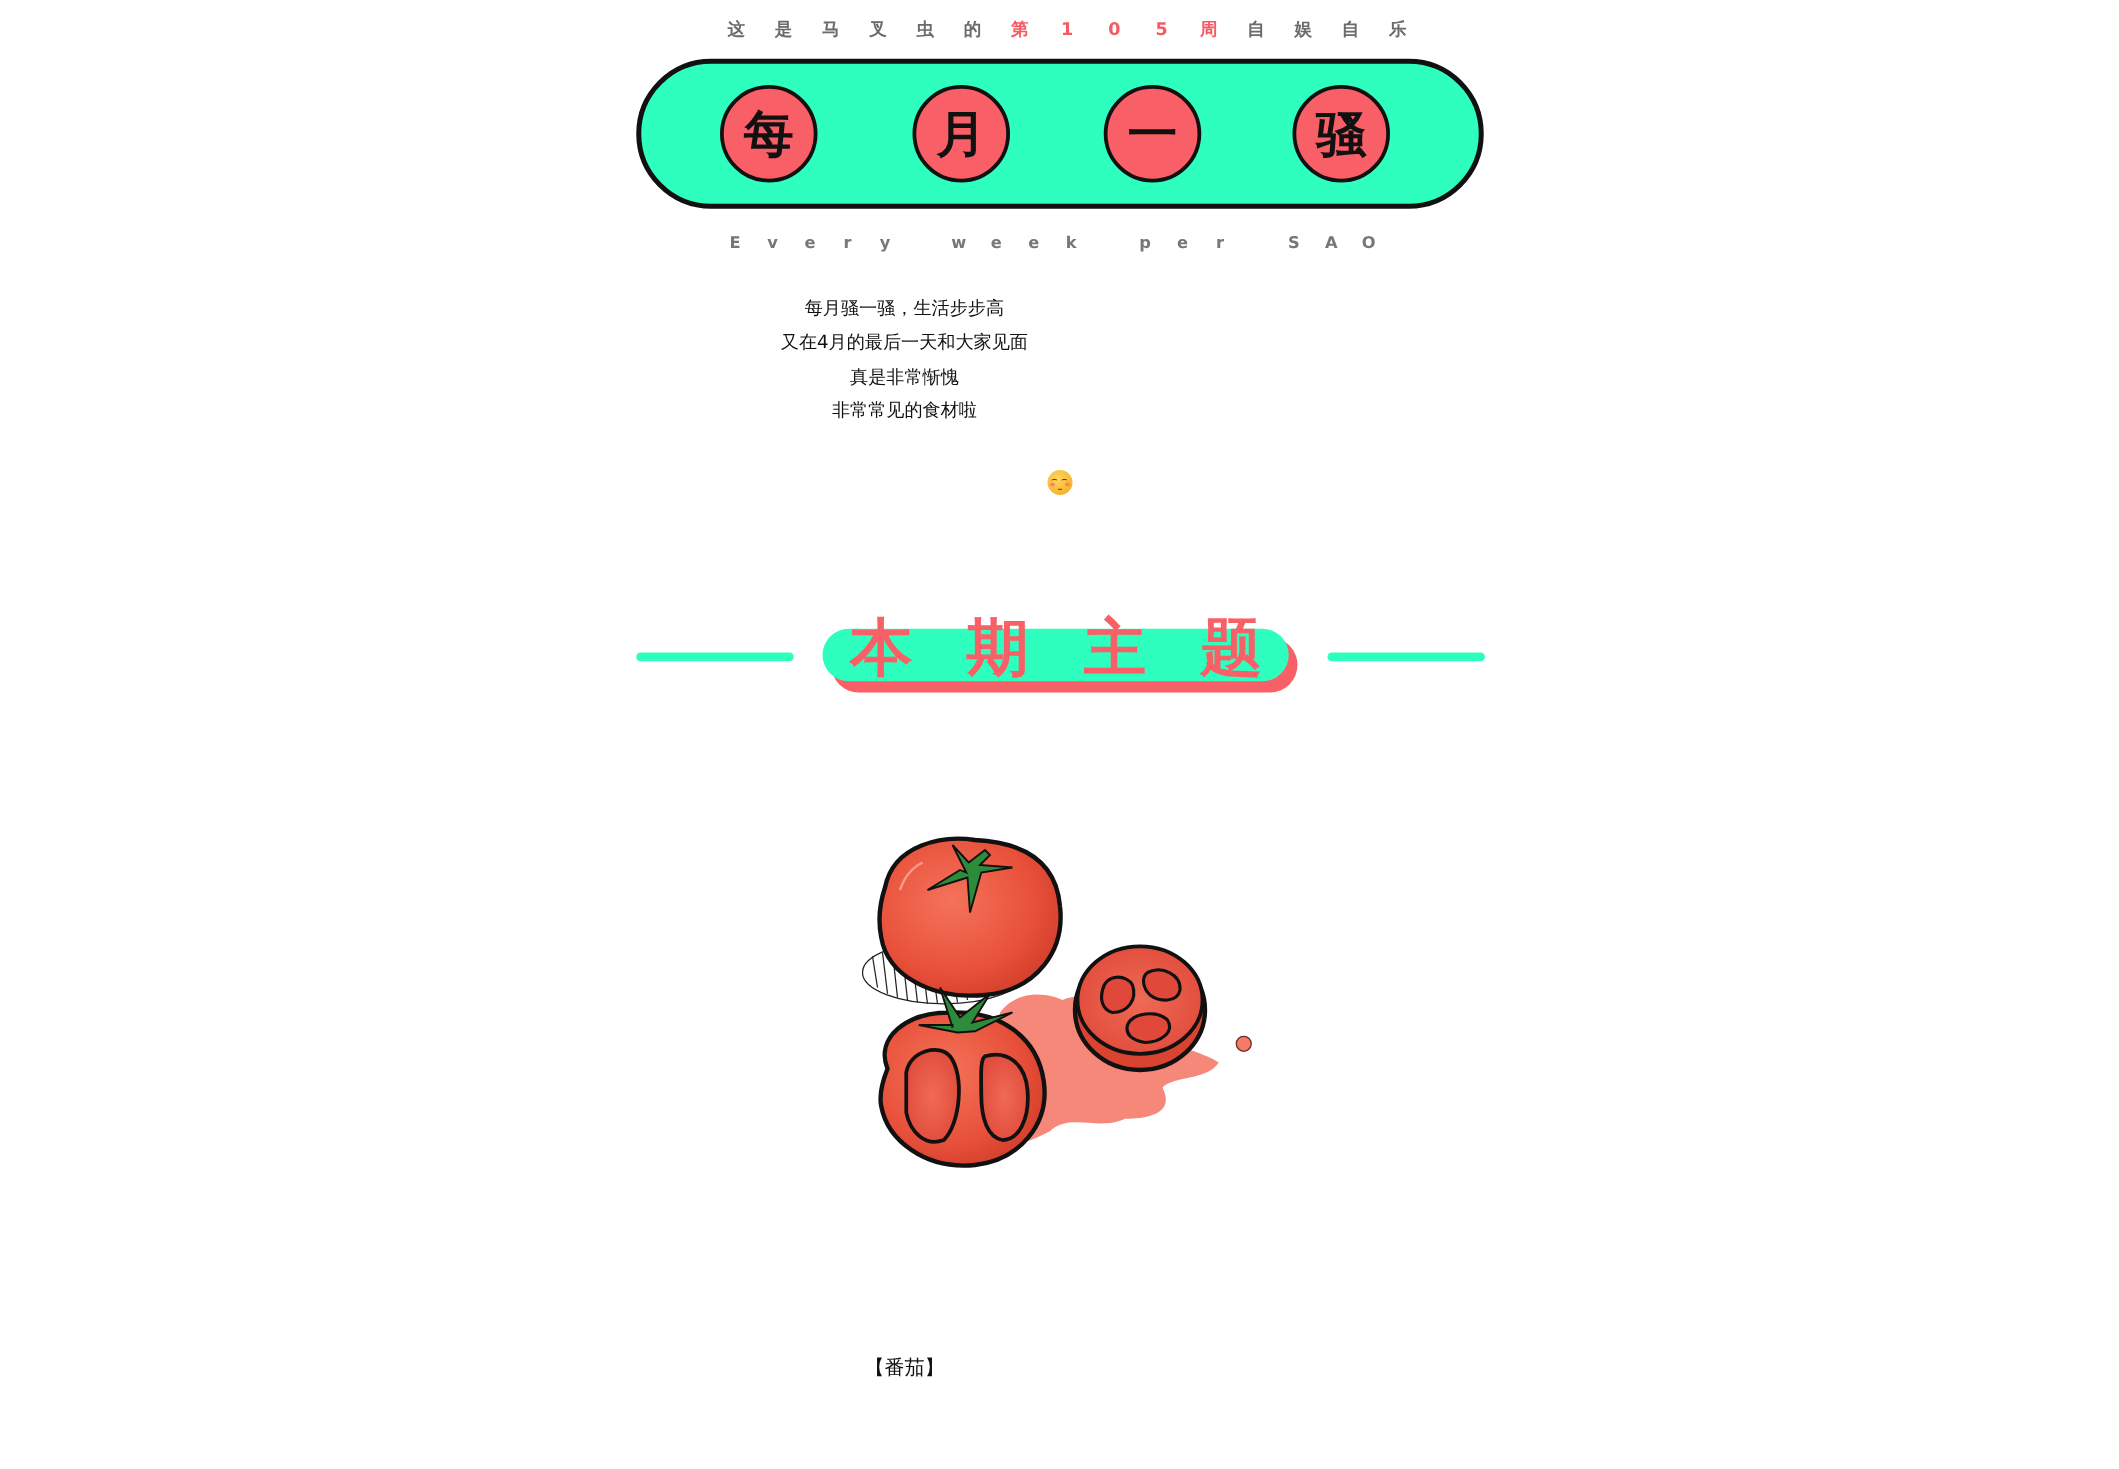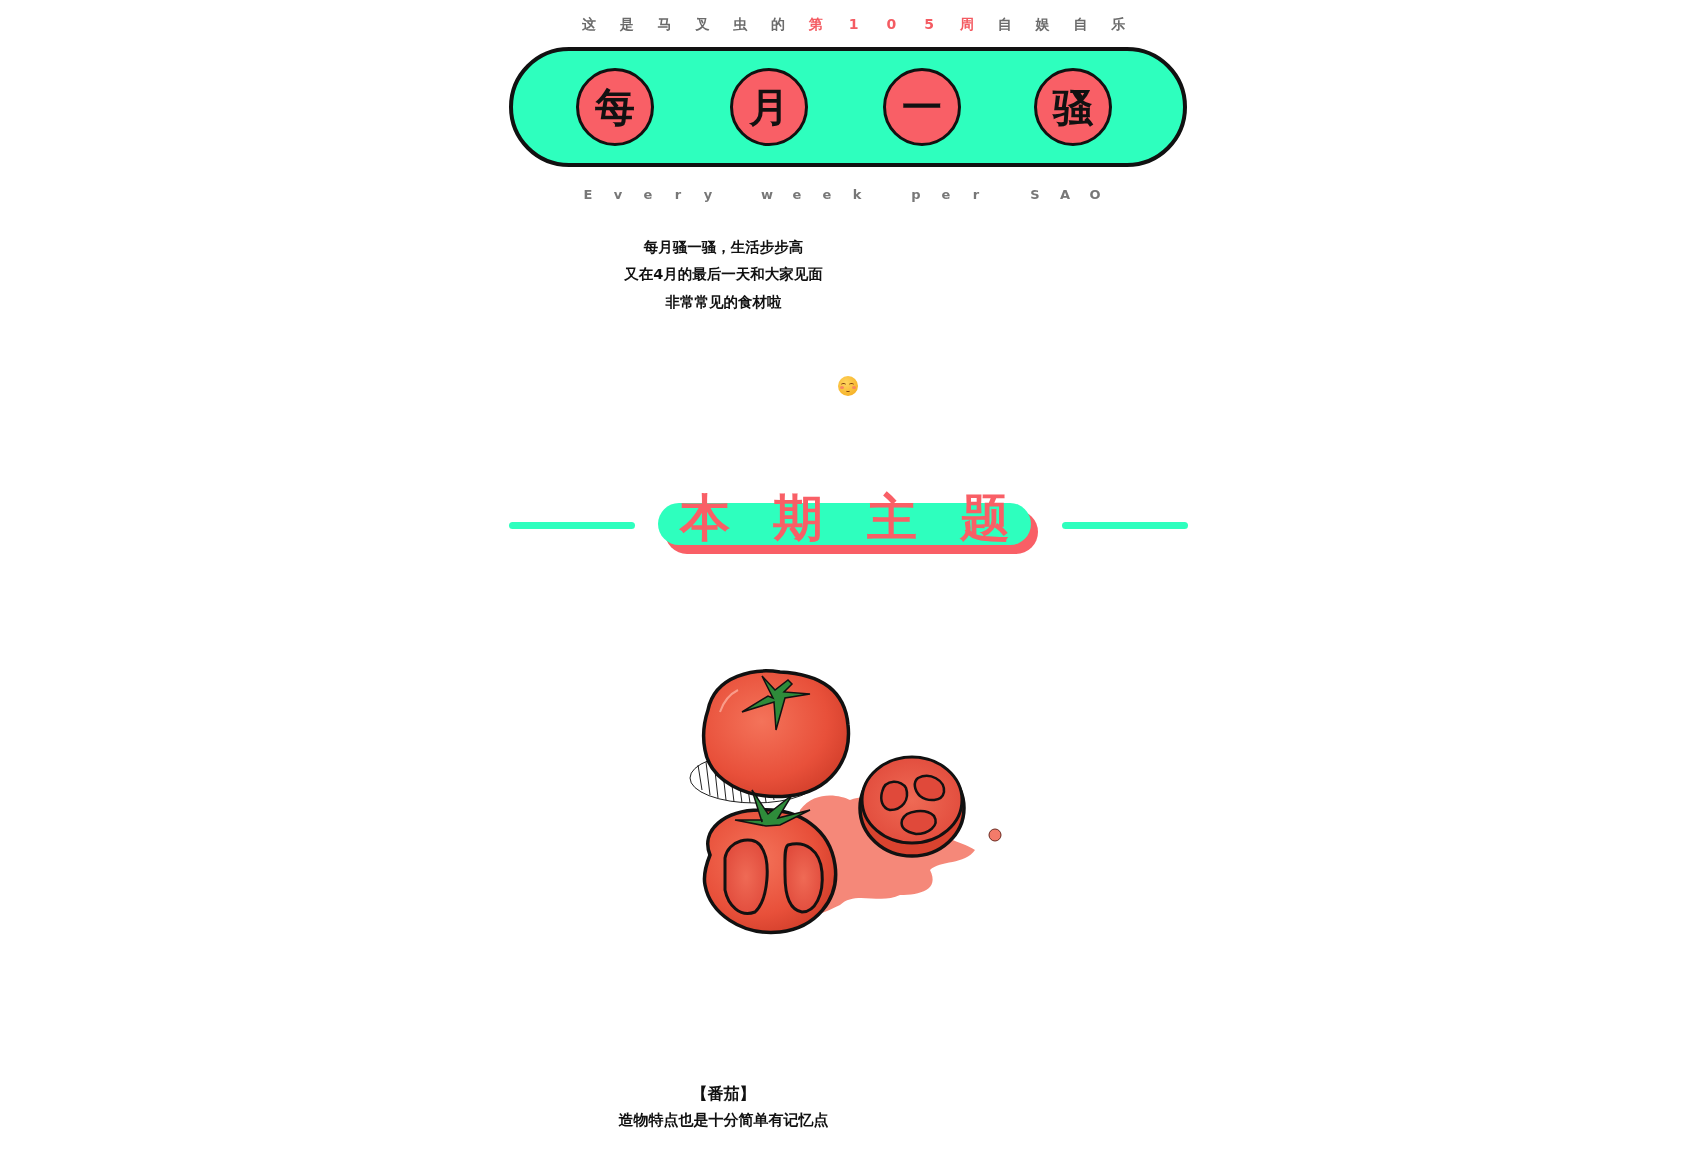--- a/index.html
+++ b/index.html
@@ -19,21 +19,21 @@
         background:#f95f66; border:3px solid #111; box-sizing:border-box;
         display:flex; align-items:center; justify-content:center;
         font-family:"DejaVu Serif","Liberation Serif",serif; font-weight:bold;
         font-size:40px; color:#111; }
 
   .subtitle { position:absolute; left:578px; top:185px; width:545px; height:20px; }
   .subtitle span { position:absolute; top:0; width:16px; text-align:center;
         font-size:13px; font-weight:bold; color:#777; line-height:20px; }
 
   .centered-text { position:absolute; left:0; width:1447px; text-align:center;
-        font-size:14.5px; color:#111; line-height:27.3px;font-weight:bold; }
+        font-size:14.5px; color:#111; line-height:27.3px; }
 
   .emoji { position:absolute; left:838px; top:376px; width:20px; height:20px;
         border-radius:50%; background:radial-gradient(circle at 40% 35%, #ffd560 0%, #f7b52c 70%, #e89a1b 100%); }
   .emoji .eye { position:absolute; top:7px; width:5px; height:3px; border-top:1.5px solid #7a3b10; border-radius:50% 50% 0 0; }
   .emoji .cheek { position:absolute; top:10px; width:4px; height:3px; background:#f7766a; border-radius:50%; opacity:.8; }
   .emoji .mouth { position:absolute; left:8px; top:13px; width:4px; height:2px; border-bottom:1.5px solid #7a3b10; border-radius:0 0 50% 50%; }
 
   
   .sec-line { position:absolute; top:522px; height:7px; border-radius:4px; background:#2effbe; }
   .sec-pill-shadow { position:absolute; left:665px; top:510px; width:373px; height:44px;
@@ -89,20 +89,21 @@
   <span style="left:360px">e</span>
   <span style="left:390px">r</span>
   <span style="left:449px">S</span>
   <span style="left:479px">A</span>
   <span style="left:509px">O</span>
 </div>
 
 <div class="centered-text" style="top:234px">
   <div>每月骚一骚，生活步步高</div>
   <div>又在4月的最后一天和大家见面</div>
+  <div>真是非常惭愧</div>
   <div>非常常见的食材啦</div>
 </div>
 <div class="emoji">
   <div class="eye" style="left:3px"></div>
   <div class="eye" style="left:11px"></div>
   <div class="cheek" style="left:2px"></div>
   <div class="cheek" style="left:14px"></div>
   <div class="mouth"></div>
 </div>
 
@@ -172,14 +173,13 @@
     <ellipse cx="232" cy="158" rx="52" ry="48" fill="#d9432f" stroke="#111" stroke-width="3.5"></ellipse>
     <ellipse cx="232" cy="150" rx="50" ry="43" fill="url(#cut)" stroke="#111" stroke-width="3"></ellipse>
     <path d="M202,142 C205,128 222,130 226,138 C230,150 222,160 210,160 C202,158 200,150 202,142 Z" fill="#e0493a" stroke="#111" stroke-width="2.5"></path>
     <path d="M238,128 C250,122 265,130 264,142 C262,152 248,152 240,146 C234,140 233,132 238,128 Z" fill="#e0493a" stroke="#111" stroke-width="2.5"></path>
     <path d="M222,170 C226,160 246,158 254,166 C260,176 248,184 236,184 C226,182 220,178 222,170 Z" fill="#e0493a" stroke="#111" stroke-width="2.5"></path>
   </g>
 </svg>
 
 <div class="centered-text" style="top:1080px; font-size:15px">
   <div style="font-size:16px">【番茄】</div>
-  <div>造物特点也是十分简单有记忆点</div>
 </div>
 
 </body></html>

